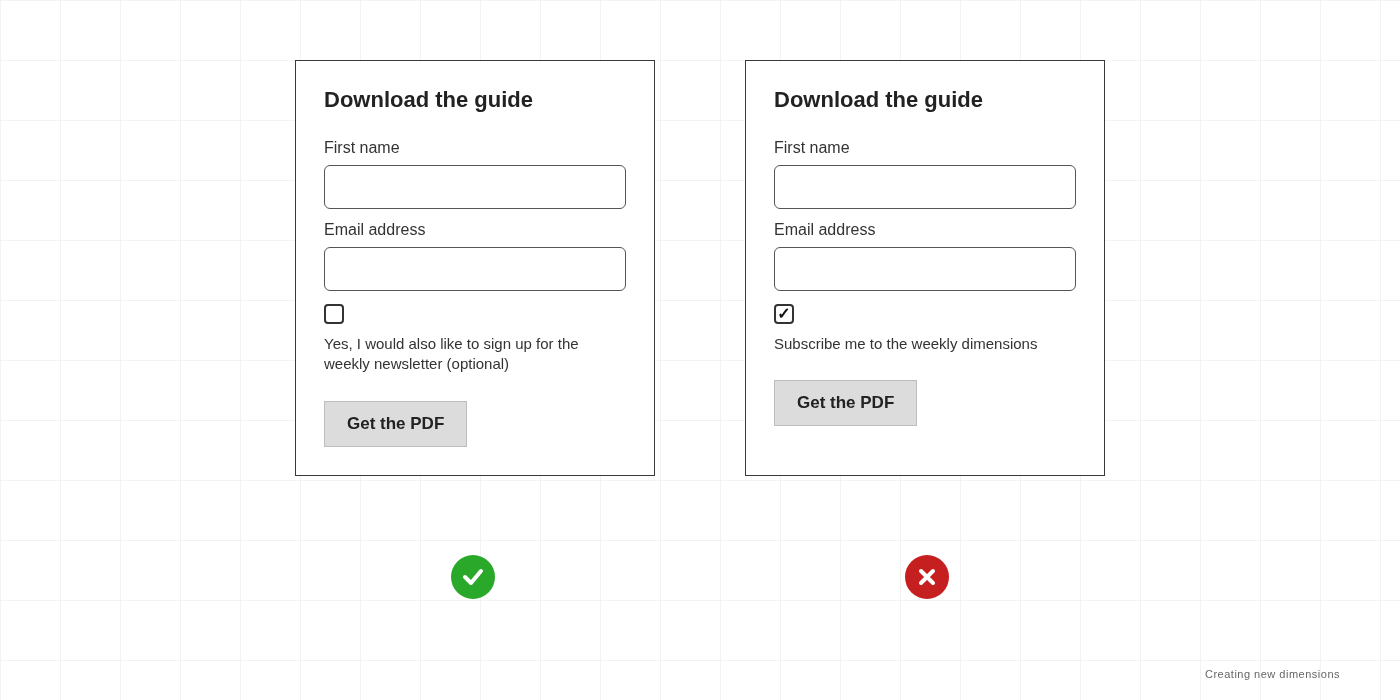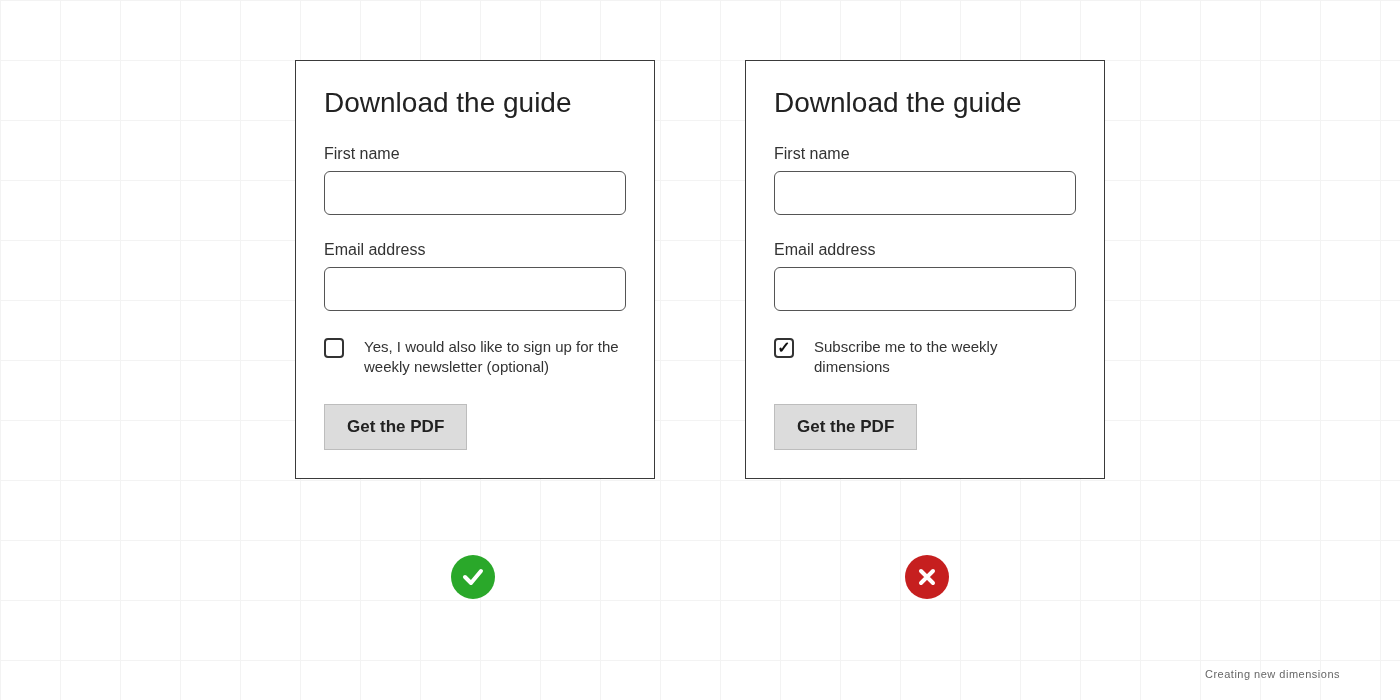--- a/index.html
+++ b/index.html
@@ -36,46 +36,47 @@
     justify-content: center;
     gap: 90px;
   }
   .panel {
     width: 360px;
     background: #fff;
     border: 1px solid #3a3a3a;
     padding: 26px 28px 28px;
   }
   .panel h2 {
-    font-size: 28px;
-    font-weight: 400;
+    font-size: 22px;
+    font-weight: 700;
     color: #222;
     margin-bottom: 26px;
   }
   .field-label {
     font-size: 16px;
     color: #333;
     margin-bottom: 8px;
     display: block;
   }
   .text-input {
     width: 100%;
     height: 44px;
     border: 1px solid #555;
     border-radius: 6px;
     padding: 6px 10px;
     font-size: 16px;
     background: #fff;
   }
-  .field { margin-bottom: 26px; }
+  .field { margin-bottom: 12px; }
   .check-row {
     display: flex;
     align-items: flex-start;
-    gap: 20px;
+    gap: 10px;
     margin: 10px 0 26px;
+    flex-direction: column;
   }
   .checkbox {
     width: 20px;
     height: 20px;
     border: 2px solid #333;
     border-radius: 4px;
     display: flex;
     align-items: center;
     justify-content: center;
     flex: 0 0 20px;

